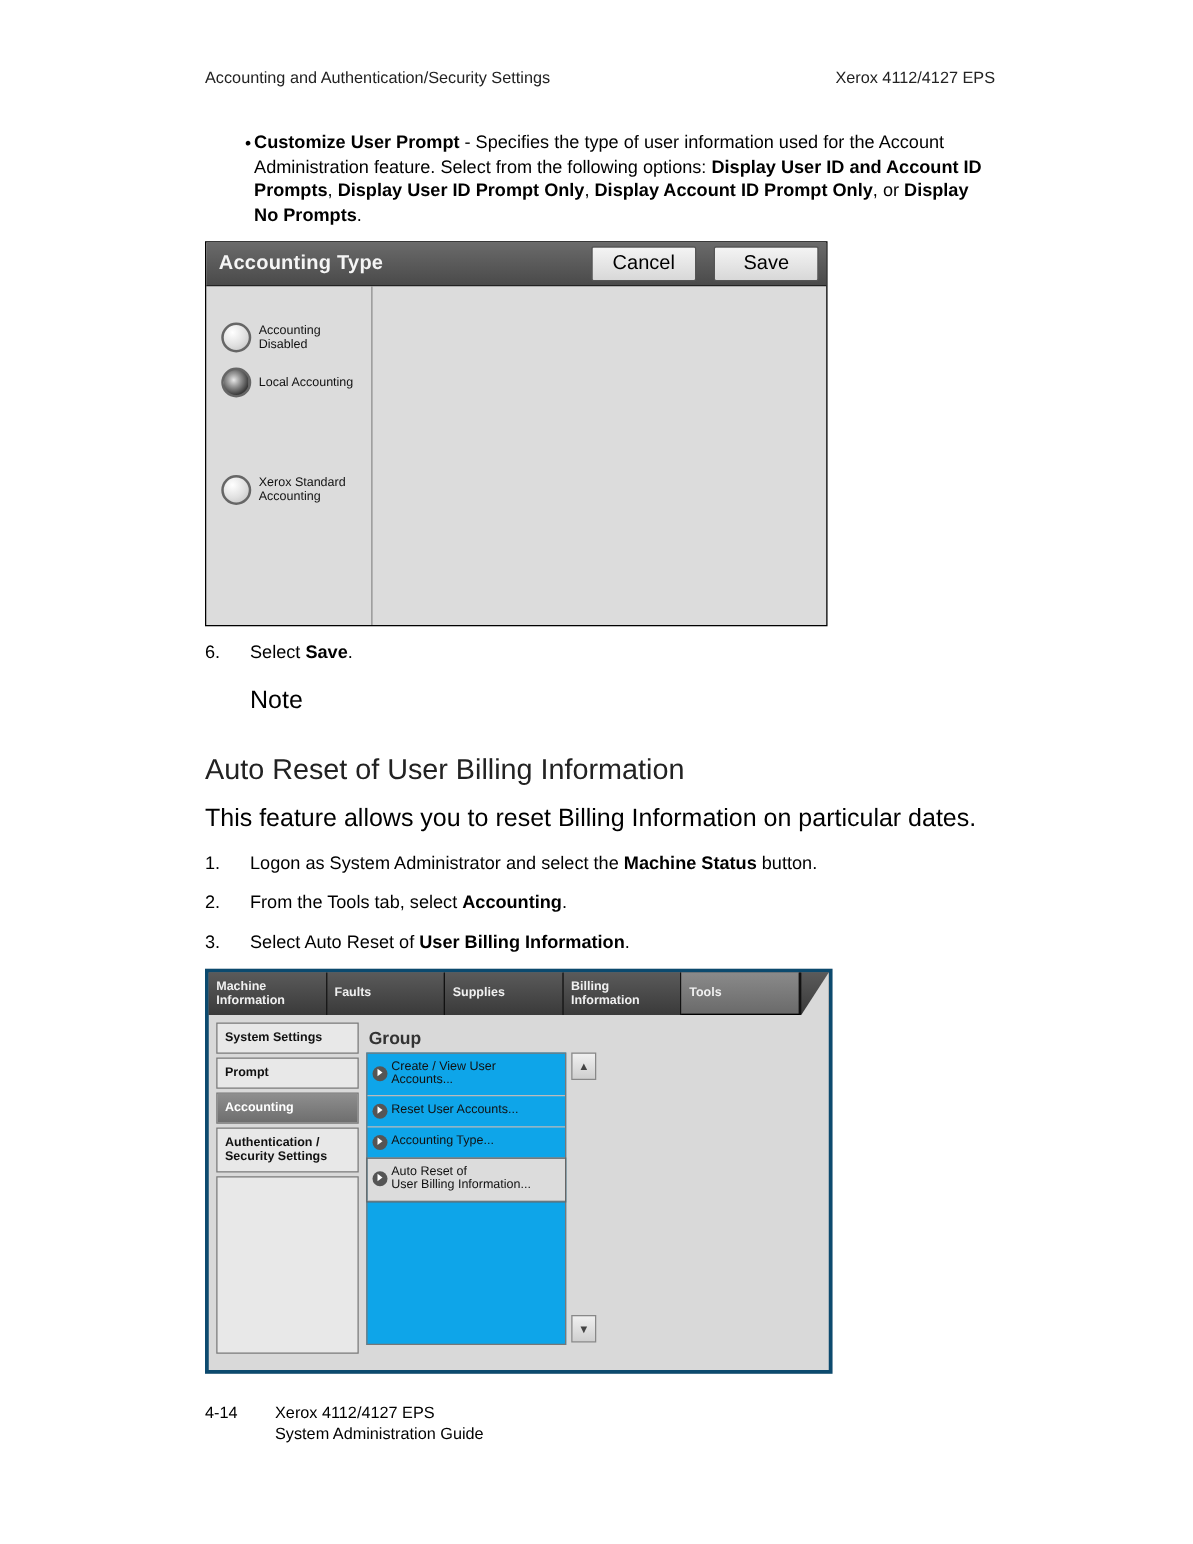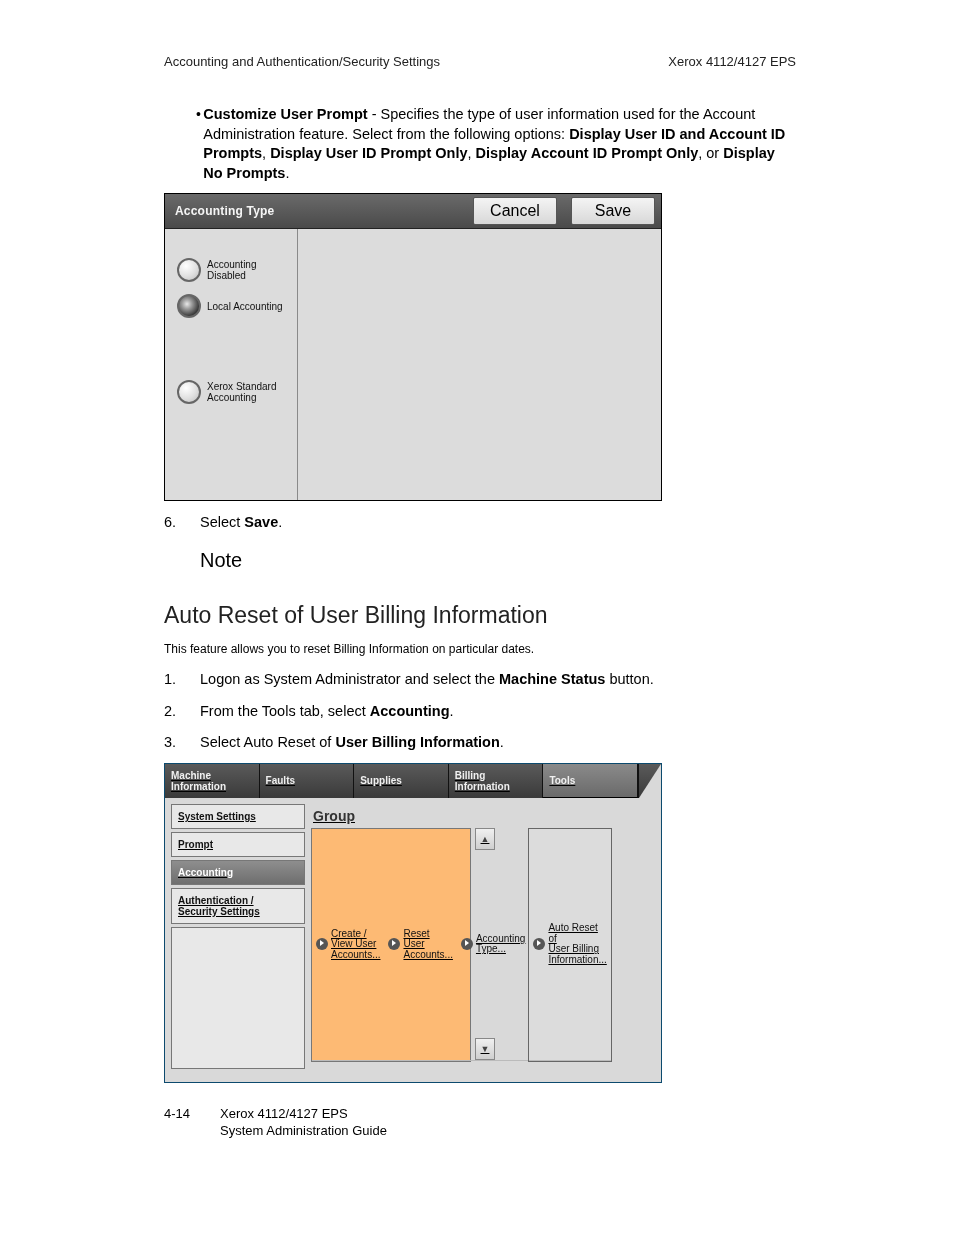--- a/index.html
+++ b/index.html
@@ -43,21 +43,21 @@
     height: 34px;
     background: linear-gradient(#6a6a6a, #4a4a4a);
     border-bottom: 1px solid #222;
     display: flex; align-items: center;
     padding: 0 6px;
   }
   .ss1-title {
     flex: 1;
     color: #f5f5f5;
     font-weight: 700;
-    font-size: 12px;
+    font-size: 16px;
     letter-spacing: 0.2px;
     padding-left: 4px;
   }
   .ss1-btn {
     background: linear-gradient(#f4f4f4, #d8d8d8);
     border: 1px solid #555;
     border-radius: 2px;
     font-size: 16px;
     padding: 4px 0;
     width: 82px;
@@ -112,34 +112,33 @@
   .note-title { margin: 14px 0 10px 0; }
   .note-para { margin: 0 0 18px 0; }
 
   h2.section-heading {
     font-size: 23px;
     font-weight: 400;
     color: #222;
     margin: 28px 0 12px 0;
   }
   .intro-line {
-    font-size: 12px;
+    font-size: 20px;
     line-height: 1.45;
     margin-bottom: 8px;
   }
 
   
   .screenshot2 {
     width: 496px; height: 318px;
     margin-top: 10px;
-    border: 1px solid #0c4a6e;
+    border: 3px solid #0c4a6e;
     background: #d9d9d9;
     display:flex; flex-direction:column;
     font-size: 10px;
-    text-decoration: underline;
   }
   .tabbar {
     height: 34px;
     display:flex;
     align-items:stretch;
     background: #2e2e2e;
   }
   .tab {
     flex:1;
     color:#f0f0f0;
@@ -166,21 +165,21 @@
     position:absolute; right:0; top:0; bottom:0; width:0;
     border-top: 34px solid transparent;
     border-right: 22px solid #d9d9d9;
   }
   .ss2-body {
     flex:1;
     display:flex;
     padding: 6px;
     gap:6px;
   }
-  .sidepanel { width: 134px; }
+  .sidepanel { width: 114px; }
   .side-item {
     border:1px solid #777;
     background: #e8e8e8;
     padding: 6px 6px;
     font-size:10px;
     font-weight:700;
     color:#111;
     margin-bottom:3px;
     line-height:1.1;
   }
@@ -199,22 +198,22 @@
     color:#333;
     font-size:14px;
     font-weight:700;
   }
   .listwrap{
     display:flex; gap:4px;
   }
   .listbox {
     width: 158px;
     border: 1px solid #777;
-    background: #fdba74;
-    display:flex; 
+    background: #0ea5e9;
+    display:flex; flex-direction:column;
   }
   .list-item {
     display:flex; align-items:center;
     padding: 6px 4px;
     border-bottom:1px solid #bbb;
     font-size:10px;
     color:#111;
     gap:3px;
     line-height:1.05;
   }

